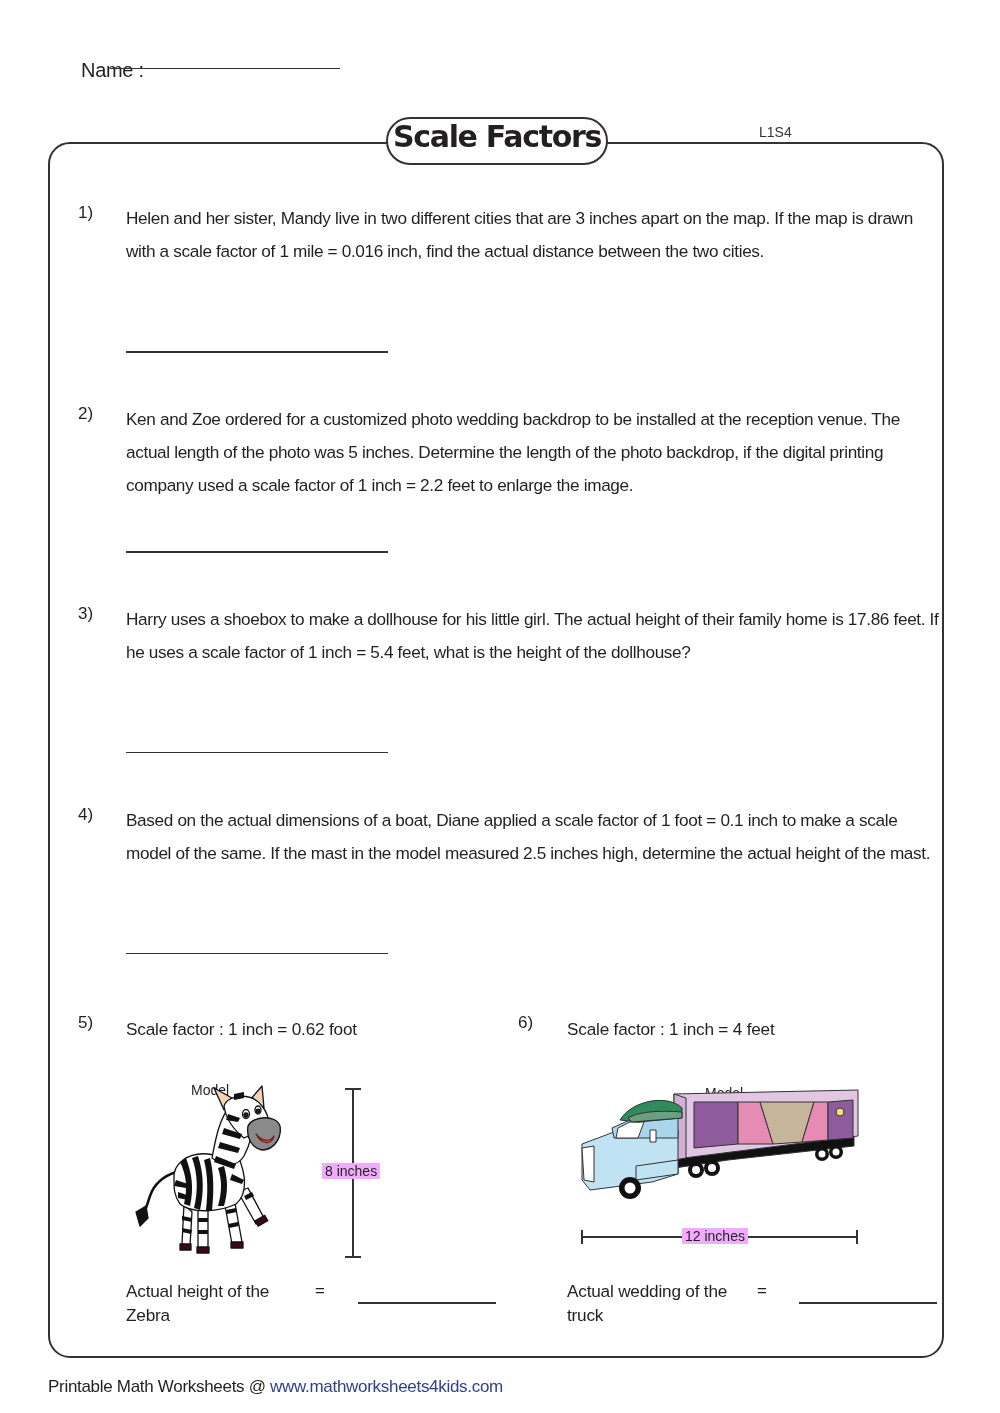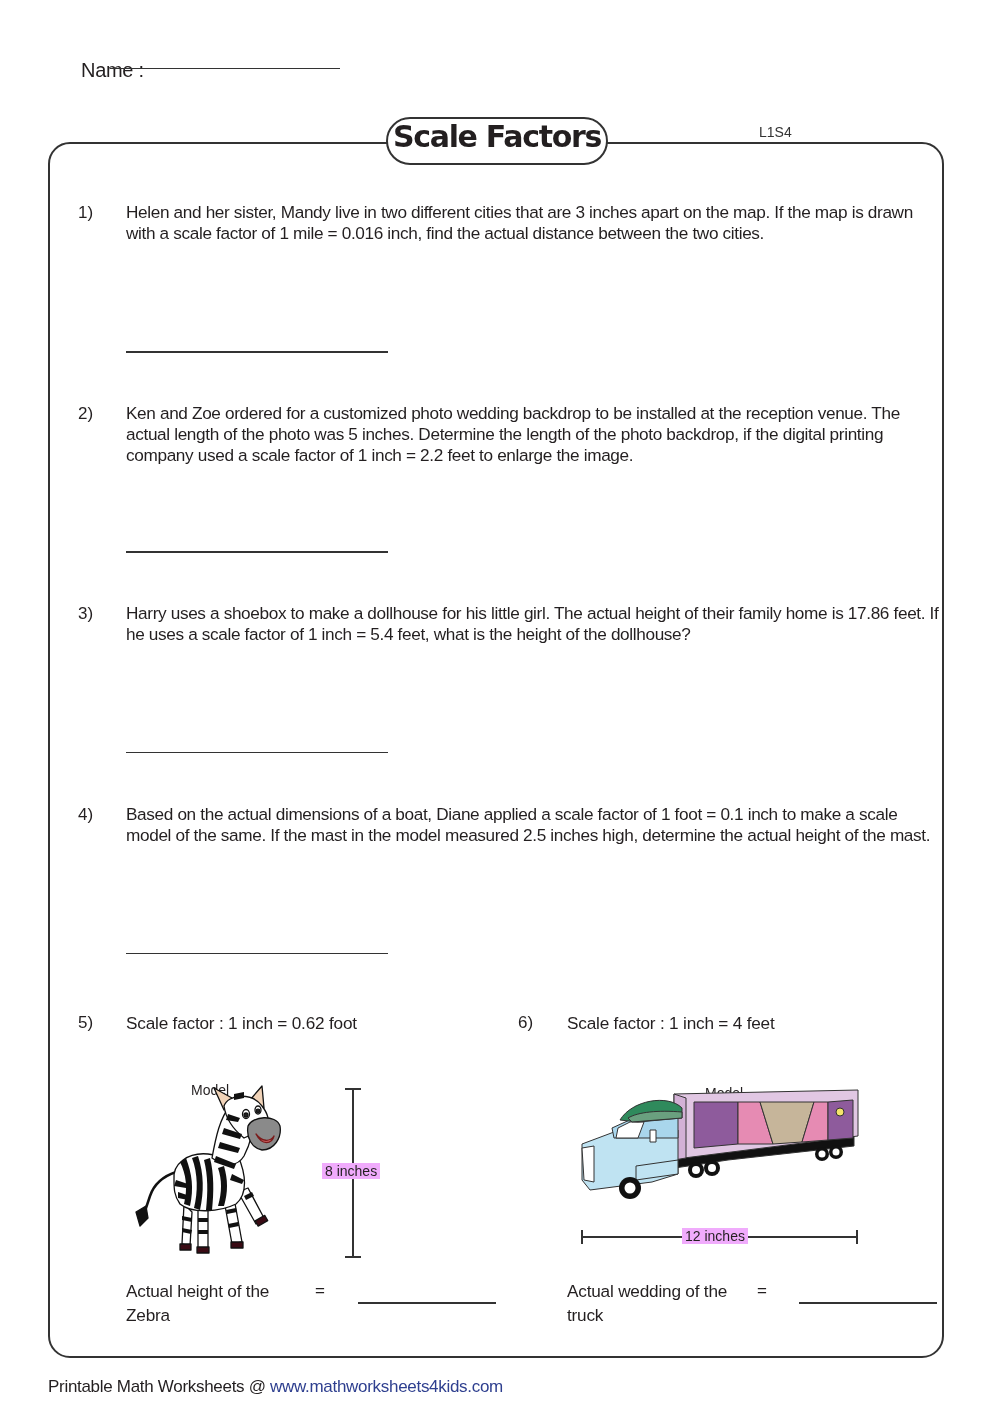--- a/index.html
+++ b/index.html
@@ -13,25 +13,25 @@
   .frame { left: 48px; top: 142px; width: 896px; height: 1216px;
            border: 2px solid #333; border-radius: 22px; box-sizing: border-box; }
   .title-pill { left: 386px; top: 117px; width: 222px; height: 48px; background: #fff;
                 border: 2px solid #333; border-radius: 24px; box-sizing: border-box;
                 display: flex; align-items: flex-start; justify-content: center;
                 font-family: "DejaVu Sans", sans-serif; font-weight: bold; font-size: 30px;
                 letter-spacing: -1.3px; color: #231f20; }
   .code { left: 759px; top: 124px; font-size: 14px; color: #333; }
 
   .qnum { left: 78px; font-size: 17px; }
-  .qtext { left: 126px; width: 815px; font-size: 17.2px; line-height: 21px; letter-spacing: -0.35px; }
+  .qtext { left: 126px; width: 815px; font-size: 17.2px; line-height: 33px; letter-spacing: -0.35px; }
   .answer-line { left: 126px; width: 262px; border-top: 2px solid #333; }
   .answer-line.thin { border-top-width: 1.3px; }
 
-  .sub-head { font-size: 17.2px; letter-spacing: -0.2px; }
+  .sub-head { font-size: 17.2px; letter-spacing: -0.2px; margin-top: 6px; }
   .model-label { font-size: 14px; color: #231f20; margin-top: 24px; }
   .measure-label { font-size: 14px; background: #f0abfc; padding: 0 3px; color: #231f20; }
   .vbar { left: 352px; top: 1089px; width: 2px; height: 168px; background: #333; }
   .vcap { width: 16px; height: 2px; background: #333; }
   .hbar { left: 582px; top: 1236px; width: 276px; height: 1.5px; background: #333; }
   .hcap { width: 2px; height: 14px; background: #333; }
   .result-label { font-size: 17.2px; line-height: 24px; letter-spacing: -0.2px; }
   .eq { font-size: 17px; }
   .result-line { width: 138px; border-top: 2px solid #333; }
 

